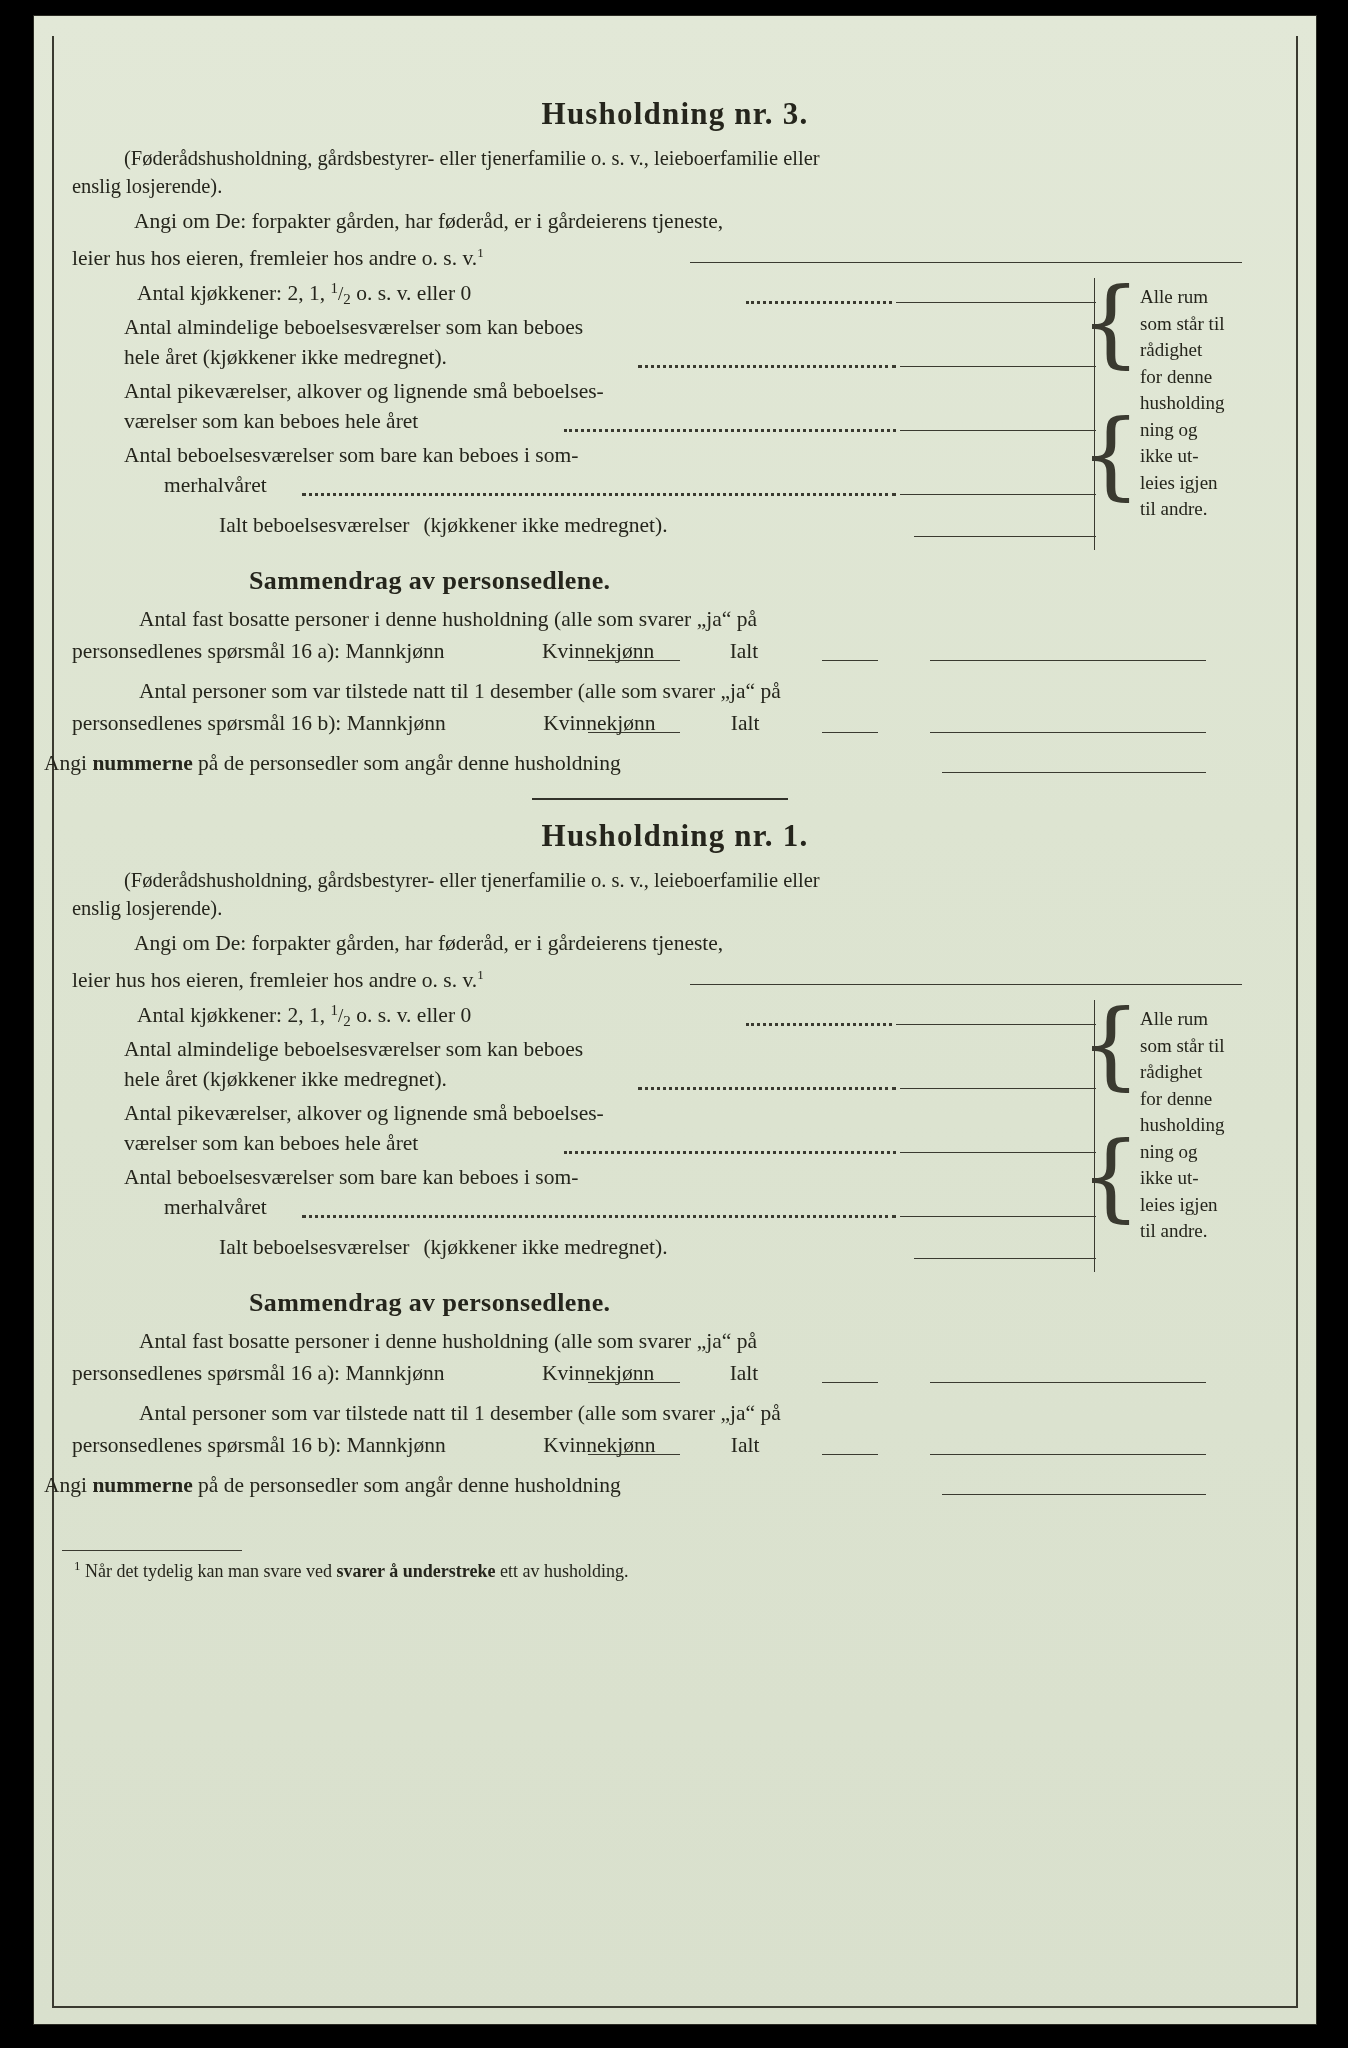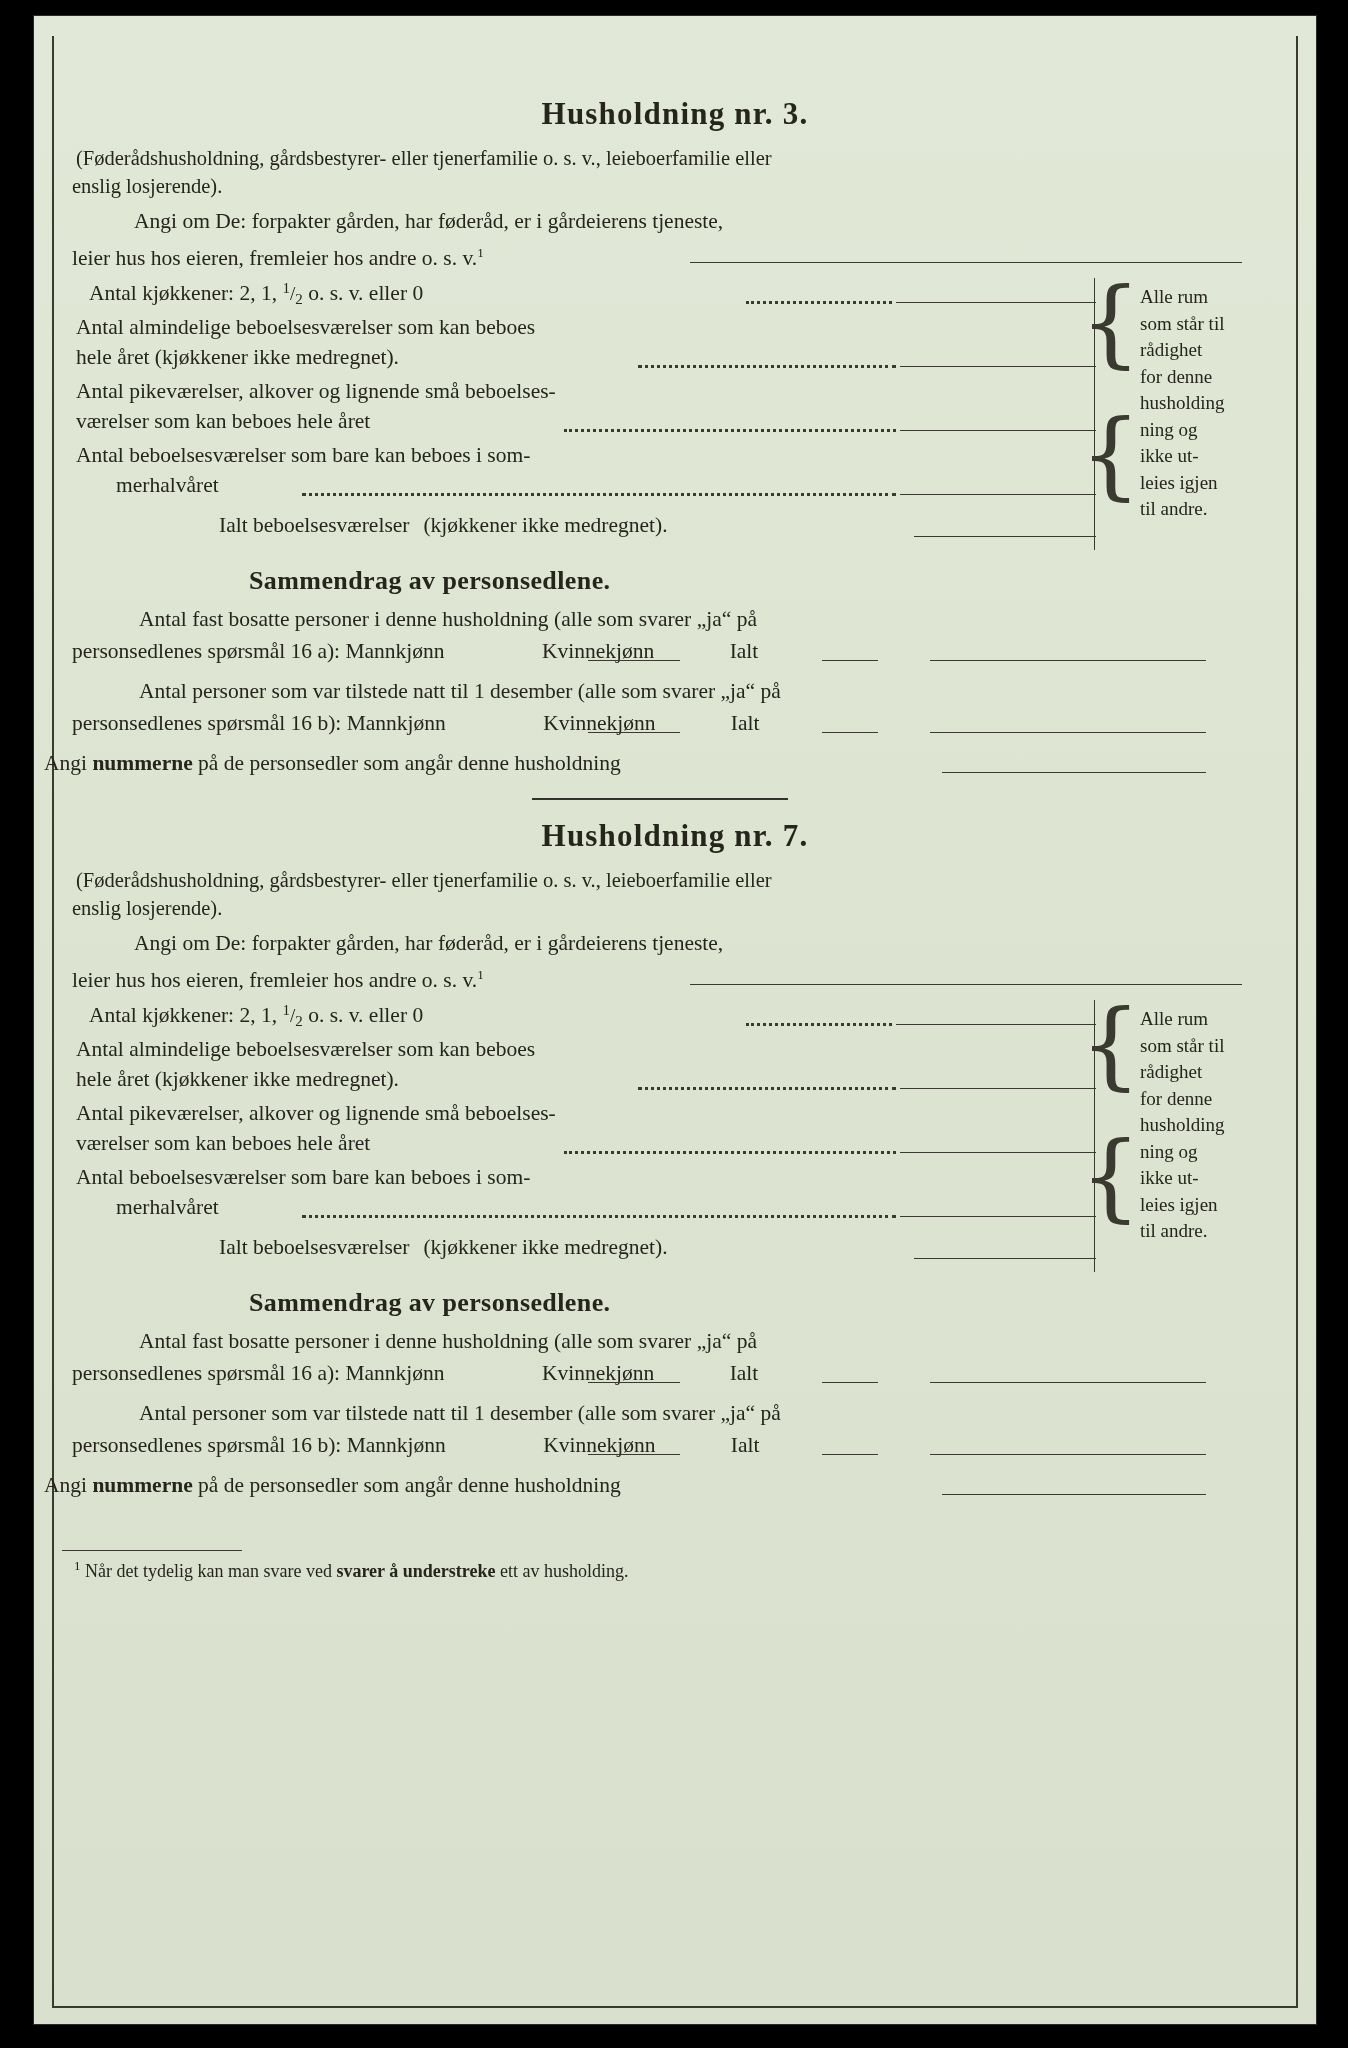--- a/index.html
+++ b/index.html
@@ -61,21 +61,21 @@
     position: relative;
     font-size: 21.5px;
     line-height: 30px;
     white-space: nowrap;
   }
   .sub {
     font-size: 20.5px;
     line-height: 28px;
   }
   .indent1 { padding-left: 100px; }
-  .indent3 { padding-left: 42px; }
+  .indent3 { padding-left: 42px; margin-left: 48px; }
   .sammendrag {
     font-size: 26px;
     font-weight: bold;
     padding-left: 215px;
     letter-spacing: 0.4px;
   }
   .note {
     font-size: 18px;
     padding-left: 40px;
   }
@@ -232,21 +232,21 @@
         <div class="row" style="position:absolute; left:0; top:732px; width:1282px;">
           <span style="padding-left:10px;">Angi </span><span class="bold">nummerne</span><span> på de personsedler som angår denne husholdning</span>
         </div>
         <div class="rule thin" style="left:908px; top:756px; width:264px;"></div>
 
         <div class="sep" style="left:498px; top:782px; width:256px;"></div>
       </div>
 
       <div style="position:absolute; left:0; top:722px; width:1282px;">
 
-        <div class="hh-title" style="position:absolute; left:0; top:80px; width:1282px;">Husholdning nr. 7.</div>
+        <div class="hh-title" style="position:absolute; left:0; top:80px; width:1282px;">Husholdning nr. 1.</div>
 
         <div class="row sub" style="position:absolute; left:0; top:128px; width:1282px;">
           <span class="indent3">(Føderådshusholdning, gårdsbestyrer- eller tjenerfamilie o. s. v., leieboerfamilie eller</span>
         </div>
         <div class="row sub" style="position:absolute; left:0; top:156px; width:1282px;">
           <span style="padding-left:38px;">enslig losjerende).</span>
         </div>
 
         <div class="row" style="position:absolute; left:0; top:190px; width:1282px;">
           <span class="indent1">Angi om De:  forpakter gården, har føderåd, er i gårdeierens tjeneste,</span>

